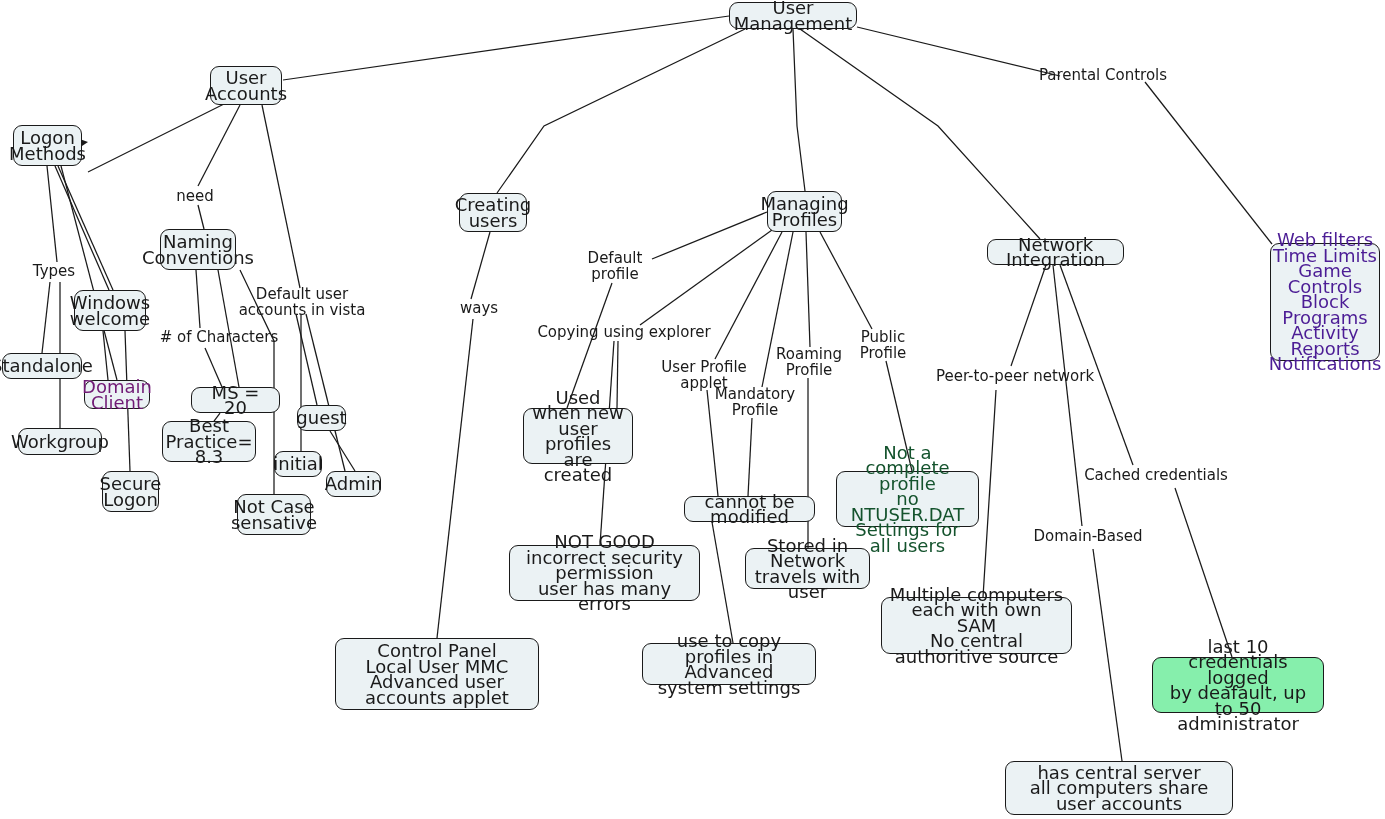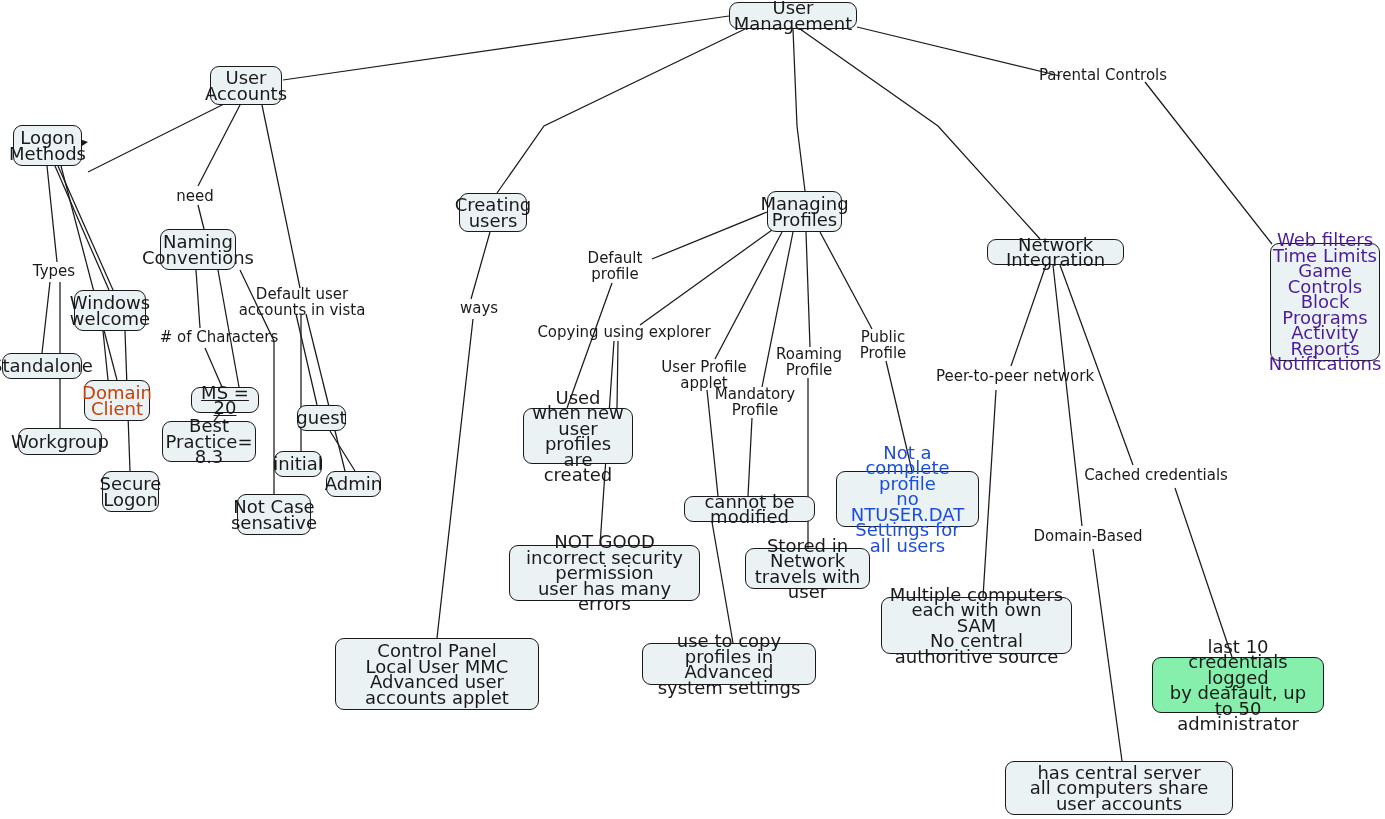--- a/index.html
+++ b/index.html
@@ -126,26 +126,26 @@
       <div class="node" style="left: 987px; top: 239px; width: 137px; height: 26px; background: rgb(235, 242, 244); border-color: rgb(26, 26, 26); color: rgb(26, 26, 26);">Network Integration</div>
       <div class="node" style="left: 1270px; top: 243px; width: 110px; height: 118px; background: rgb(235, 242, 244); border-color: rgb(26, 26, 26); color: #4c1d95;">Web filters
 Time Limits
 Game Controls
 Block Programs
 Activity Reports
 Notifications</div>
       <div class="node" style="left: 2px; top: 353px; width: 80px; height: 26px; background: rgb(235, 242, 244); border-color: rgb(26, 26, 26); color: rgb(26, 26, 26);">Standalone</div>
       <div class="node" style="left: 74px; top: 290px; width: 72px; height: 41px; background: rgb(235, 242, 244); border-color: rgb(26, 26, 26); color: rgb(26, 26, 26);">Windows
 welcome</div>
-      <div class="node" style="left: 84px; top: 380px; width: 66px; height: 41px; background: rgb(235, 242, 244); border-color: rgb(26, 26, 26); color: #c2410c;">Domain
+      <div class="node" style="left: 84px; top: 380px; width: 66px; height: 29px; background: rgb(235, 242, 244); border-color: rgb(26, 26, 26); color: #701a75;">Domain
 Client</div>
       <div class="node" style="left: 18px; top: 428px; width: 84px; height: 27px; background: rgb(235, 242, 244); border-color: rgb(26, 26, 26); color: rgb(26, 26, 26);">Workgroup</div>
       <div class="node" style="left: 102px; top: 471px; width: 57px; height: 41px; background: rgb(235, 242, 244); border-color: rgb(26, 26, 26); color: rgb(26, 26, 26);">Secure
 Logon</div>
-      <div class="node" style="left: 191px; top: 387px; width: 68px; height: 26px; background: rgb(235, 242, 244); border-color: rgb(26, 26, 26); color: rgb(26, 26, 26); text-decoration: underline;">MS = 20</div>
+      <div class="node" style="left: 191px; top: 387px; width: 89px; height: 26px; background: rgb(235, 242, 244); border-color: rgb(26, 26, 26); color: rgb(26, 26, 26);">MS = 20</div>
       <div class="node" style="left: 162px; top: 421px; width: 94px; height: 41px; background: rgb(235, 242, 244); border-color: rgb(26, 26, 26); color: rgb(26, 26, 26);">Best
 Practice= 8.3</div>
       <div class="node" style="left: 237px; top: 494px; width: 74px; height: 41px; background: rgb(235, 242, 244); border-color: rgb(26, 26, 26); color: rgb(26, 26, 26);">Not Case
 sensative</div>
       <div class="node" style="left: 297px; top: 405px; width: 49px; height: 26px; background: rgb(235, 242, 244); border-color: rgb(26, 26, 26); color: rgb(26, 26, 26);">guest</div>
       <div class="node" style="left: 274px; top: 451px; width: 48px; height: 26px; background: rgb(235, 242, 244); border-color: rgb(26, 26, 26); color: rgb(26, 26, 26);">initial</div>
       <div class="node" style="left: 326px; top: 471px; width: 55px; height: 26px; background: rgb(235, 242, 244); border-color: rgb(26, 26, 26); color: rgb(26, 26, 26);">Admin</div>
       <div class="node" style="left: 335px; top: 638px; width: 204px; height: 72px; background: rgb(235, 242, 244); border-color: rgb(26, 26, 26); color: rgb(26, 26, 26);">Control Panel
 Local User MMC
 Advanced user accounts applet</div>
@@ -153,21 +153,21 @@
 user profiles
 are created</div>
       <div class="node" style="left: 509px; top: 545px; width: 191px; height: 56px; background: rgb(235, 242, 244); border-color: rgb(26, 26, 26); color: rgb(26, 26, 26);">NOT GOOD
 incorrect security permission
 user has many errors</div>
       <div class="node" style="left: 684px; top: 496px; width: 131px; height: 26px; background: rgb(235, 242, 244); border-color: rgb(26, 26, 26); color: rgb(26, 26, 26);">cannot be modified</div>
       <div class="node" style="left: 642px; top: 643px; width: 174px; height: 42px; background: rgb(235, 242, 244); border-color: rgb(26, 26, 26); color: rgb(26, 26, 26);">use to copy profiles in
 Advanced system settings</div>
       <div class="node" style="left: 745px; top: 548px; width: 125px; height: 41px; background: rgb(235, 242, 244); border-color: rgb(26, 26, 26); color: rgb(26, 26, 26);">Stored in Network
 travels with user</div>
-      <div class="node" style="left: 836px; top: 471px; width: 143px; height: 56px; background: rgb(235, 242, 244); border-color: rgb(26, 26, 26); color: #1d4ed8;">Not a complete profile
+      <div class="node" style="left: 836px; top: 471px; width: 143px; height: 56px; background: rgb(235, 242, 244); border-color: rgb(26, 26, 26); color: #14532d;">Not a complete profile
 no NTUSER.DAT
 Settings for all users</div>
       <div class="node" style="left: 881px; top: 597px; width: 191px; height: 57px; background: rgb(235, 242, 244); border-color: rgb(26, 26, 26); color: rgb(26, 26, 26);">Multiple computers
 each with own SAM
 No central authoritive source</div>
       <div class="node" style="left: 1152px; top: 657px; width: 172px; height: 56px; background: #86efac; border-color: rgb(26, 26, 26); color: rgb(26, 26, 26);">last 10 credentials logged
 by deafault, up to 50
 administrator</div>
       <div class="node" style="left: 1005px; top: 761px; width: 228px; height: 54px; background: rgb(235, 242, 244); border-color: rgb(26, 26, 26); color: rgb(26, 26, 26);">has central server
 all computers share user accounts</div>

